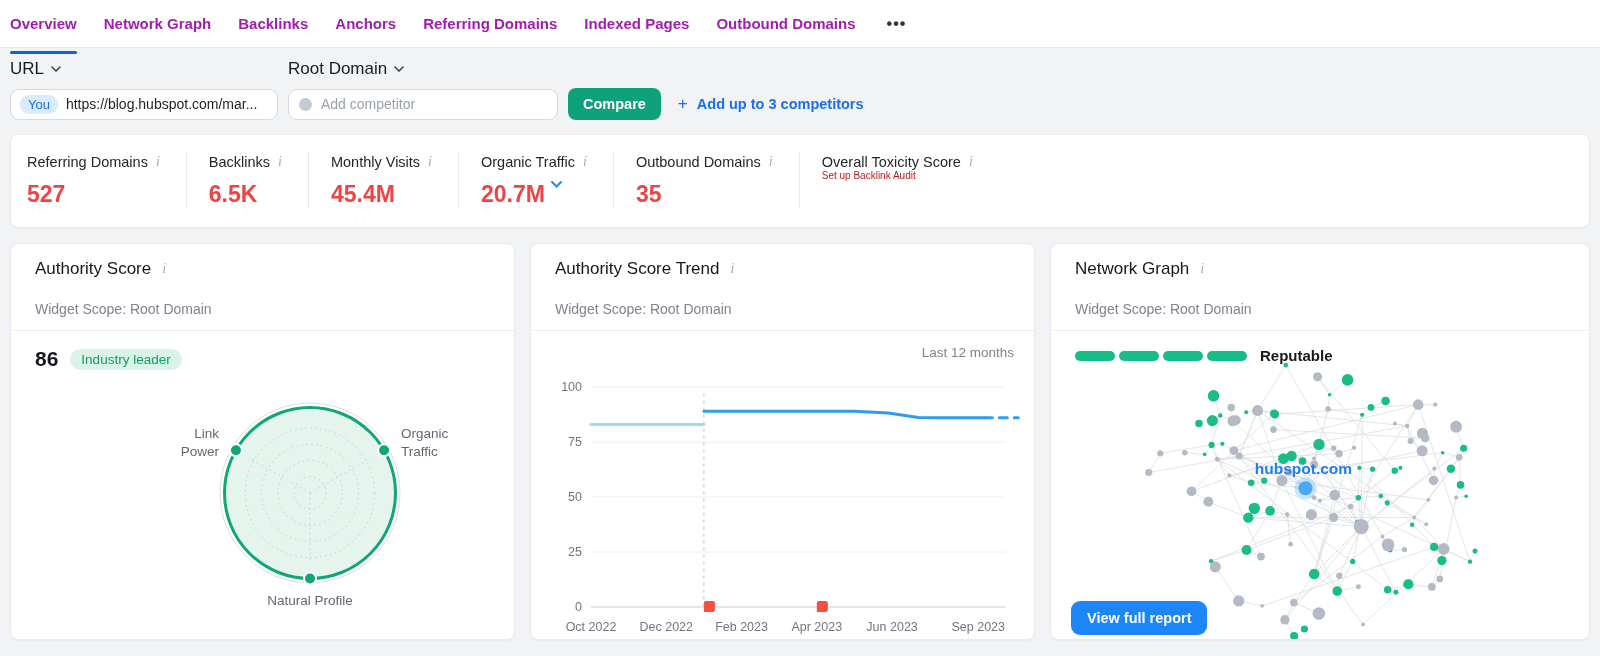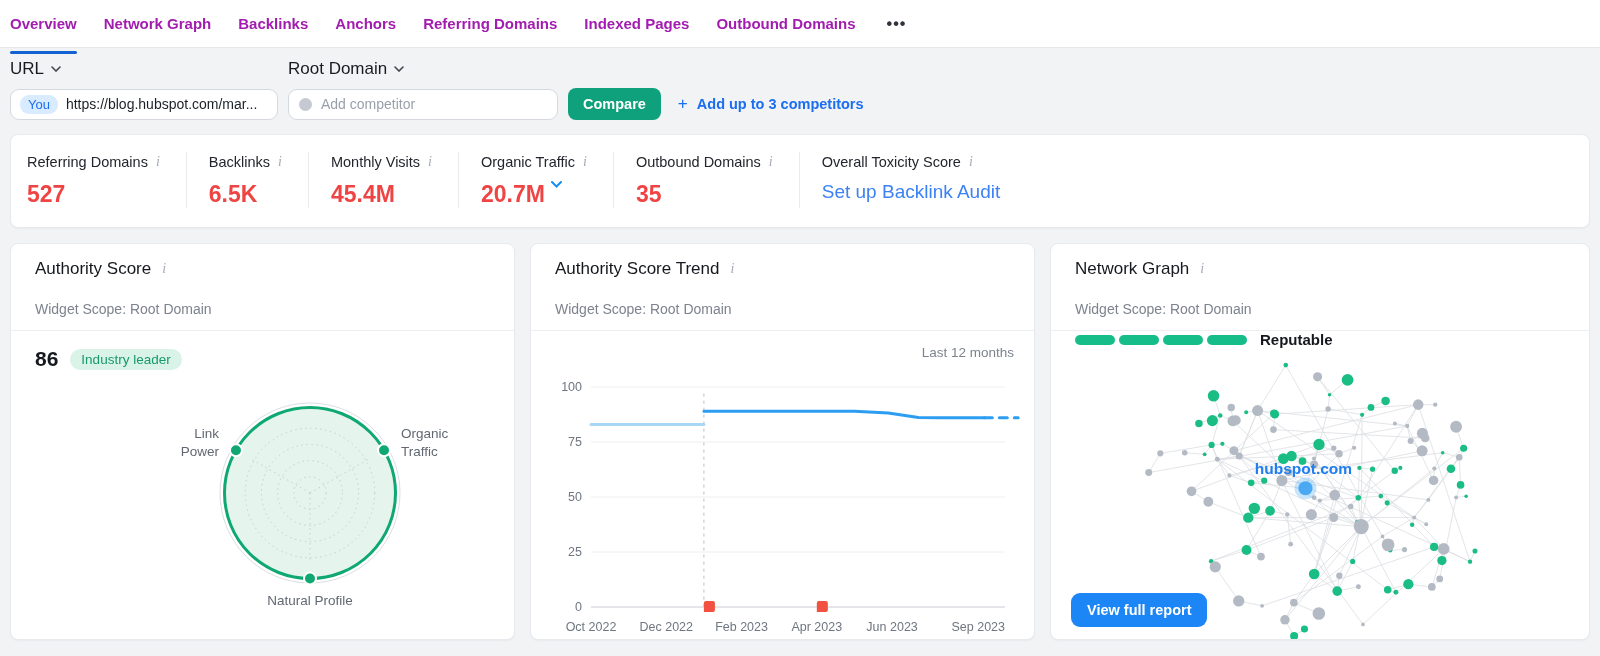--- a/index.html
+++ b/index.html
@@ -39,45 +39,45 @@
   
   .metrics-card{margin:0 10px;background:#fff;border-radius:8px;border:1px solid #e9eaee;
        display:flex;padding:17px 0 19px;box-shadow:0 1px 2px rgba(20,20,40,.04)}
   .metric{padding:2px 26px 0 22px;border-left:1px solid #e9ebef}
   .metric:first-child{border-left:none;padding-left:16px}
   .m-label{display:flex;align-items:center;gap:8px;font-size:14.5px;color:#23262c;white-space:nowrap}
   .info{color:#a6abb5;font-family:"Liberation Serif","DejaVu Serif",serif;font-style:italic;
        font-size:14px;cursor:pointer;line-height:1}
   .m-value{margin-top:11px;font-size:23px;font-weight:700;color:#ef4444;
        display:flex;align-items:flex-start;gap:6px}
-  .m-link{margin-top:11px;font-size:19px;color:#3b82f6;cursor:pointer;white-space:nowrap}
+  .m-link{font-size:10px;color:#b91c1c;cursor:pointer;white-space:nowrap}
   
   .cards-row{display:flex;gap:15px;margin:15px 10px 0}
   .card{background:#fff;border:1px solid #e9eaee;border-radius:8px;height:397px;
        box-shadow:0 1px 2px rgba(20,20,40,.04);position:relative;overflow:hidden}
   .card-as{width:505px}.card-trend{width:505px}.card-net{flex:1}
   .card-head{padding:15px 24px 13px;border-bottom:1px solid #edeef1}
   .card-title{font-size:17px;font-weight:400;color:#15181d;display:flex;gap:11px;align-items:center}
   .card-scope{margin-top:22px;font-size:14px;color:#7d838e}
   .card-body{position:relative;height:320px}
   
   .as-body{padding:16px 24px 0}
   .score-row{display:flex;align-items:center;gap:12px}
   .score-num{font-size:21px;font-weight:700;color:#15181d}
   .score-badge{background:#d9f3e8;color:#189a68;font-size:13.5px;padding:3px 11px;border-radius:12px}
   .radar-wrap{display:flex;justify-content:flex-end;margin-top:2px}
   
   .trend-range{position:absolute;top:14px;right:20px;font-size:13.5px;color:#7d838e}
   #trendSvg{margin:30px 0 0 12px;overflow:visible}
   
-  .net-legend{position:absolute;top:0;left:24px;display:flex;align-items:center;z-index:2}
+  .net-legend{position:absolute;top:16px;left:24px;display:flex;align-items:center;z-index:2}
   .seg{width:40px;height:10px;border-radius:5px;background:#17bd88;margin-right:4px}
   .legend-label{font-size:15px;font-weight:700;color:#15181d;margin-left:9px}
   #netSvg{position:absolute;inset:0}
-  .view-report-btn{position:absolute;left:20px;bottom:24px;background:#1d86f7;color:#fff;
+  .view-report-btn{position:absolute;left:20px;bottom:16px;background:#1d86f7;color:#fff;
        font-weight:700;font-size:14.5px;border:none;border-radius:9px;padding:9px 16px;
        cursor:pointer;z-index:2}
 </style>
 </head>
 <body>
 
 <div class="page">
 
   <nav class="topnav">
     <div id="navTabs" style="display:flex;gap:27px">

